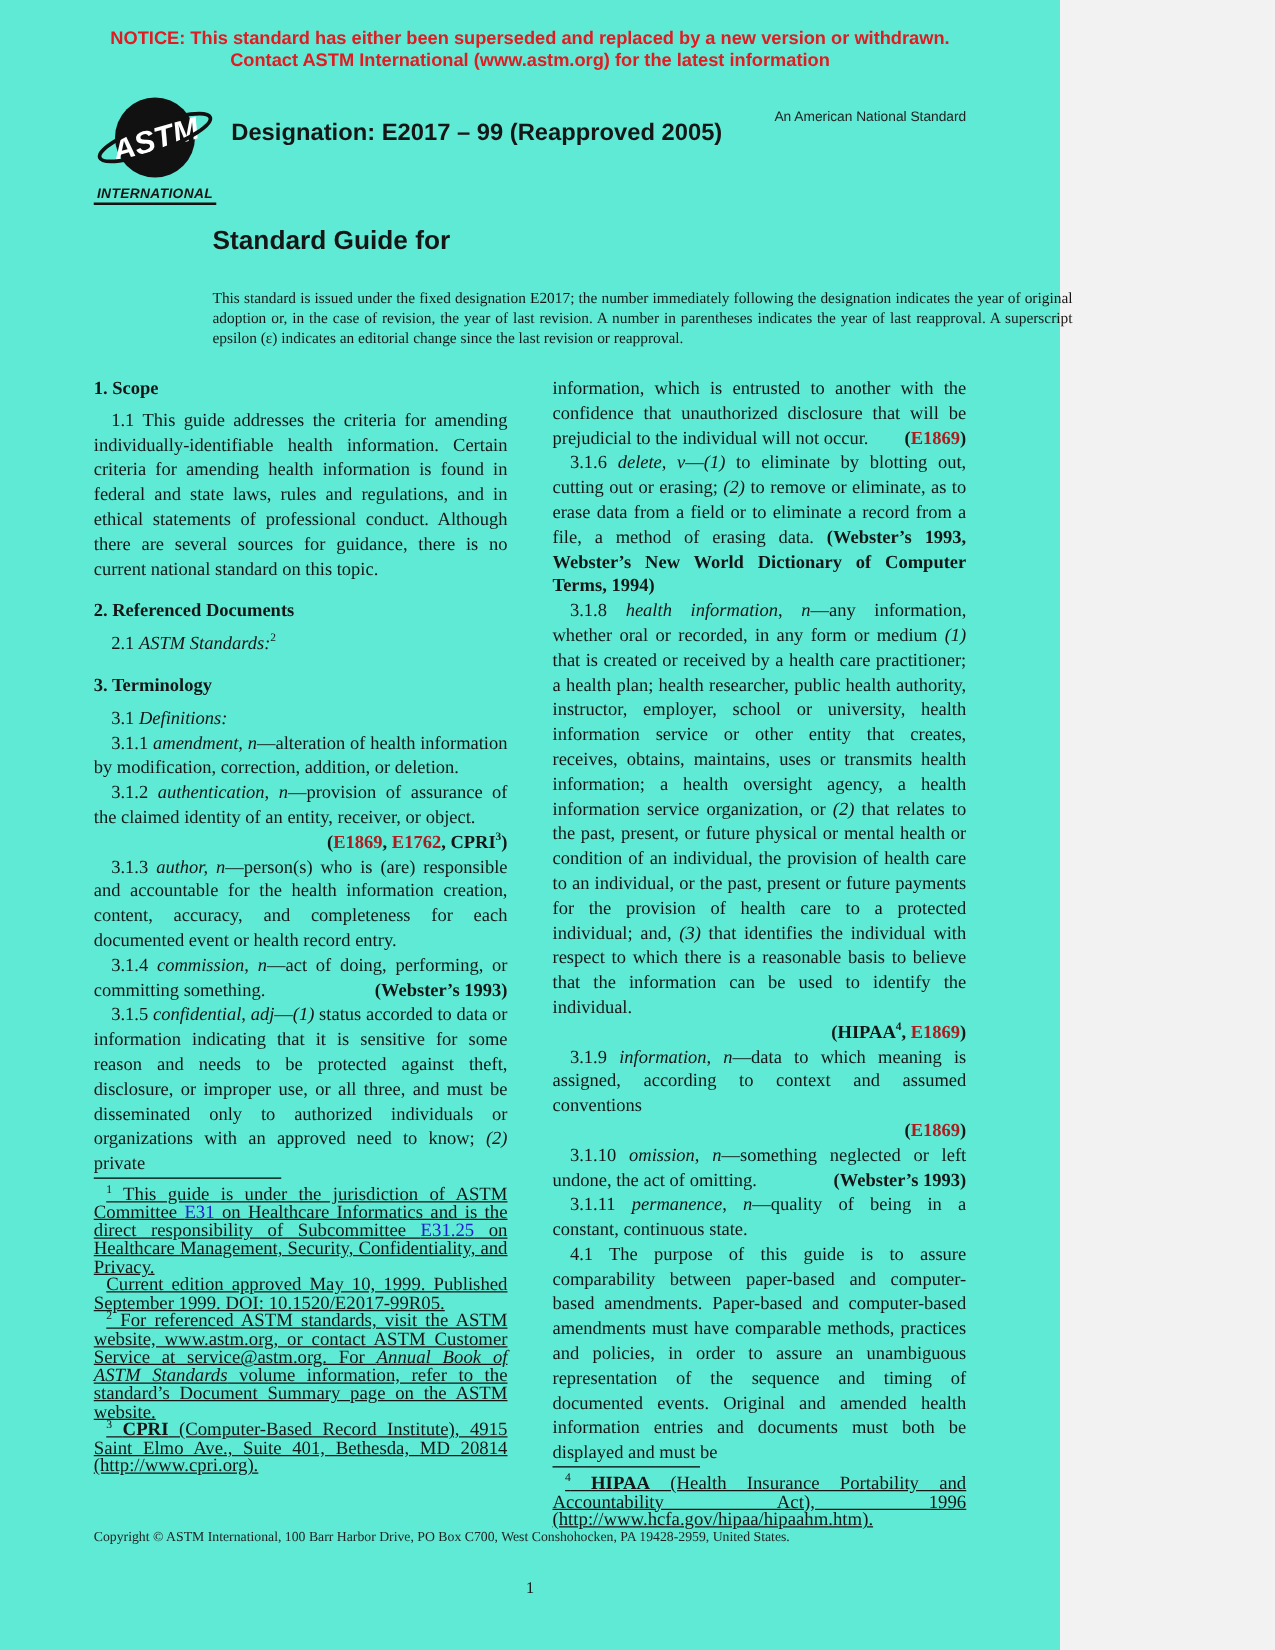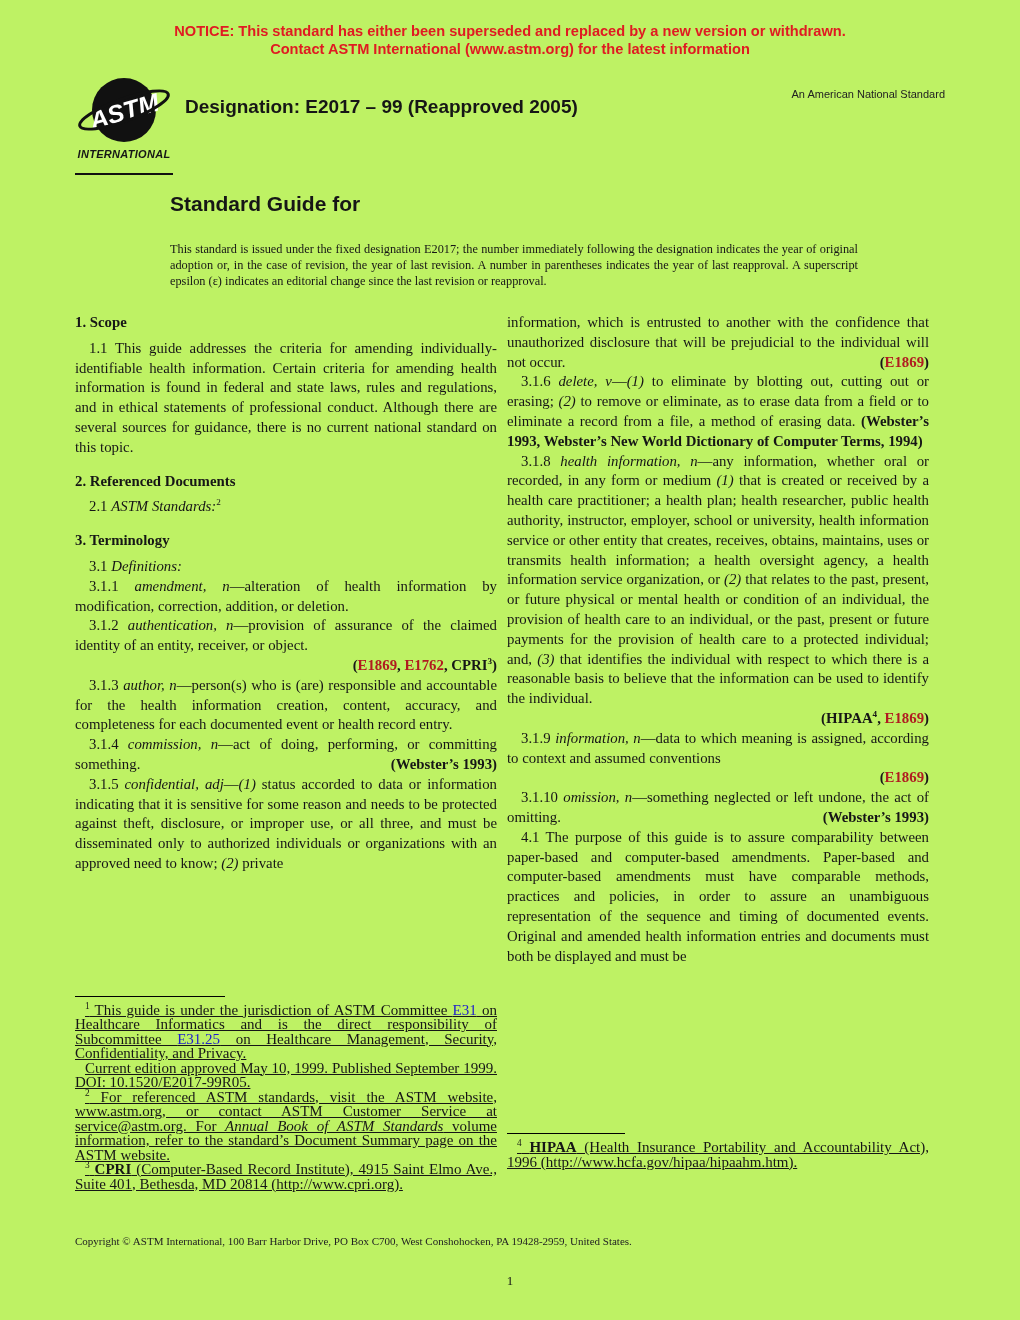--- a/index.html
+++ b/index.html
@@ -1,43 +1,43 @@
 <!DOCTYPE html>
 <html><head>
 <meta charset="utf-8">
 <style>
   html,body{margin:0;padding:0;background:#f2f2f2;}
-  .page{width:1020px;height:1320px;background:#bef264;box-sizing:border-box;
+  .page{width:848px;height:1320px;background:#5eead4;box-sizing:border-box;
         padding:0 75px;position:relative;color:#161616;
         font-family:"Liberation Serif", serif;}
   
   .notice{padding-top:22px;text-align:center;color:#e01b22;
           font-family:"Liberation Sans", sans-serif;font-weight:bold;
           font-size:14.6px;line-height:18px;}
   
   .header-row{display:flex;align-items:flex-start;margin-top:16px;}
   .logo{width:98px;flex:0 0 auto;text-align:center;}
   .logo-intl{font-family:"Liberation Sans", sans-serif;font-weight:bold;
              font-style:italic;font-size:11px;letter-spacing:.3px;
-             border-bottom:2px solid #111;padding-bottom:13px;margin-top:-4px;}
+             border-bottom:2px solid #111;padding-bottom:1px;margin-top:-4px;}
   .designation{margin-left:12px;margin-top:22px;
                font-family:"Liberation Sans", sans-serif;font-weight:bold;
                font-size:19px;}
   .ans{margin-left:auto;margin-top:14px;font-family:"Liberation Sans", sans-serif;
        font-size:11px;color:#222;}
   
   .title{margin-left:95px;margin-top:16px;
          font-family:"Liberation Sans", sans-serif;font-weight:bold;
          font-size:21px;line-height:26px;}
   .title sup{font-size:12px;}
   
   .issued{margin:24px 0 0 95px;width:688px;font-size:12.3px;line-height:16px;
           text-align:justify;}
   
-  .cols{display:flex;gap:10px;margin-top:24px;}
+  .cols{display:flex;gap:36px;margin-top:24px;}
   .col{width:422px;height:878px;display:flex;flex-direction:column;
        font-size:14.8px;line-height:19.8px;}
   .col-body{flex:0 1 auto;}
   .blk{text-align:justify;margin:0;}
   .blk-h{font-weight:bold;text-align:left;margin:14px 0 6px;}
   .col-body .blk-h:first-child{margin-top:0;}
   .blk-p{text-indent:14px;}
   .blk-pn{text-indent:0;}
   .blk-hang{padding-left:30px;text-indent:-17px;text-align:justify;}
   .blk-ref{text-align:right;font-weight:bold;}
@@ -118,20 +118,21 @@
     </div>
     <div class="col" id="col-right">
       <div class="col-body">
           <div class="blk blk-pn"><span>information, which is entrusted to another with the confidence that unauthorized disclosure that will be prejudicial to the individual will not occur.</span><span class="refend"><span class="st-b">(</span><span class="st-bred">E1869</span><span class="st-b">)</span></span></div>
           <div class="blk blk-p"><span>3.1.6 </span><span class="st-i">delete, v</span><span>—</span><span class="st-i">(1)</span><span> to eliminate by blotting out, cutting out or erasing; </span><span class="st-i">(2)</span><span> to remove or eliminate, as to erase data from a field or to eliminate a record from a file, a method of erasing data. </span><span class="st-b">(Webster’s 1993, Webster’s New World Dictionary of Computer Terms, 1994)</span></div>
           <div class="blk blk-p"><span>3.1.8 </span><span class="st-i">health information, n</span><span>—any information, whether oral or recorded, in any form or medium </span><span class="st-i">(1)</span><span> that is created or received by a health care practitioner; a health plan; health researcher, public health authority, instructor, employer, school or university, health information service or other entity that creates, receives, obtains, maintains, uses or transmits health information; a health oversight agency, a health information service organization, or </span><span class="st-i">(2)</span><span> that relates to the past, present, or future physical or mental health or condition of an individual, the provision of health care to an individual, or the past, present or future payments for the provision of health care to a protected individual; and, </span><span class="st-i">(3)</span><span> that identifies the individual with respect to which there is a reasonable basis to believe that the information can be used to identify the individual.</span></div>
           <div class="blk blk-ref"><span class="st-b">(HIPAA</span><sup class="st-bsup">4</sup><span class="st-b">, </span><span class="st-bred">E1869</span><span class="st-b">)</span></div>
           <div class="blk blk-p"><span>3.1.9 </span><span class="st-i">information, n</span><span>—data to which meaning is assigned, according to context and assumed conventions</span></div>
           <div class="blk blk-ref"><span class="st-b">(</span><span class="st-bred">E1869</span><span class="st-b">)</span></div>
           <div class="blk blk-p"><span>3.1.10 </span><span class="st-i">omission, n</span><span>—something neglected or left undone, the act of omitting.</span><span class="refend"><span class="st-b">(Webster’s 1993)</span></span></div>
+          <div class="blk blk-p"><span>3.1.11 </span><span class="st-i">permanence, n</span><span>—quality of being in a constant, continuous state.</span></div>
           <div class="blk blk-p"><span>4.1 The purpose of this guide is to assure comparability between paper-based and computer-based amendments. Paper-based and computer-based amendments must have comparable methods, practices and policies, in order to assure an unambiguous representation of the sequence and timing of documented events. Original and amended health information entries and documents must both be displayed and must be</span></div>
         </div>
       <div class="fn-group">
         <div class="fn-rule"></div>
         <div class="fn-body">
             <div class="blk blk-fn"><sup class="st-sup">4</sup><span> </span><span class="st-b">HIPAA</span><span> (Health Insurance Portability and Accountability Act), 1996 (http://www.hcfa.gov/hipaa/hipaahm.htm).</span></div>
           </div>
       </div>
     </div>
   </div>

